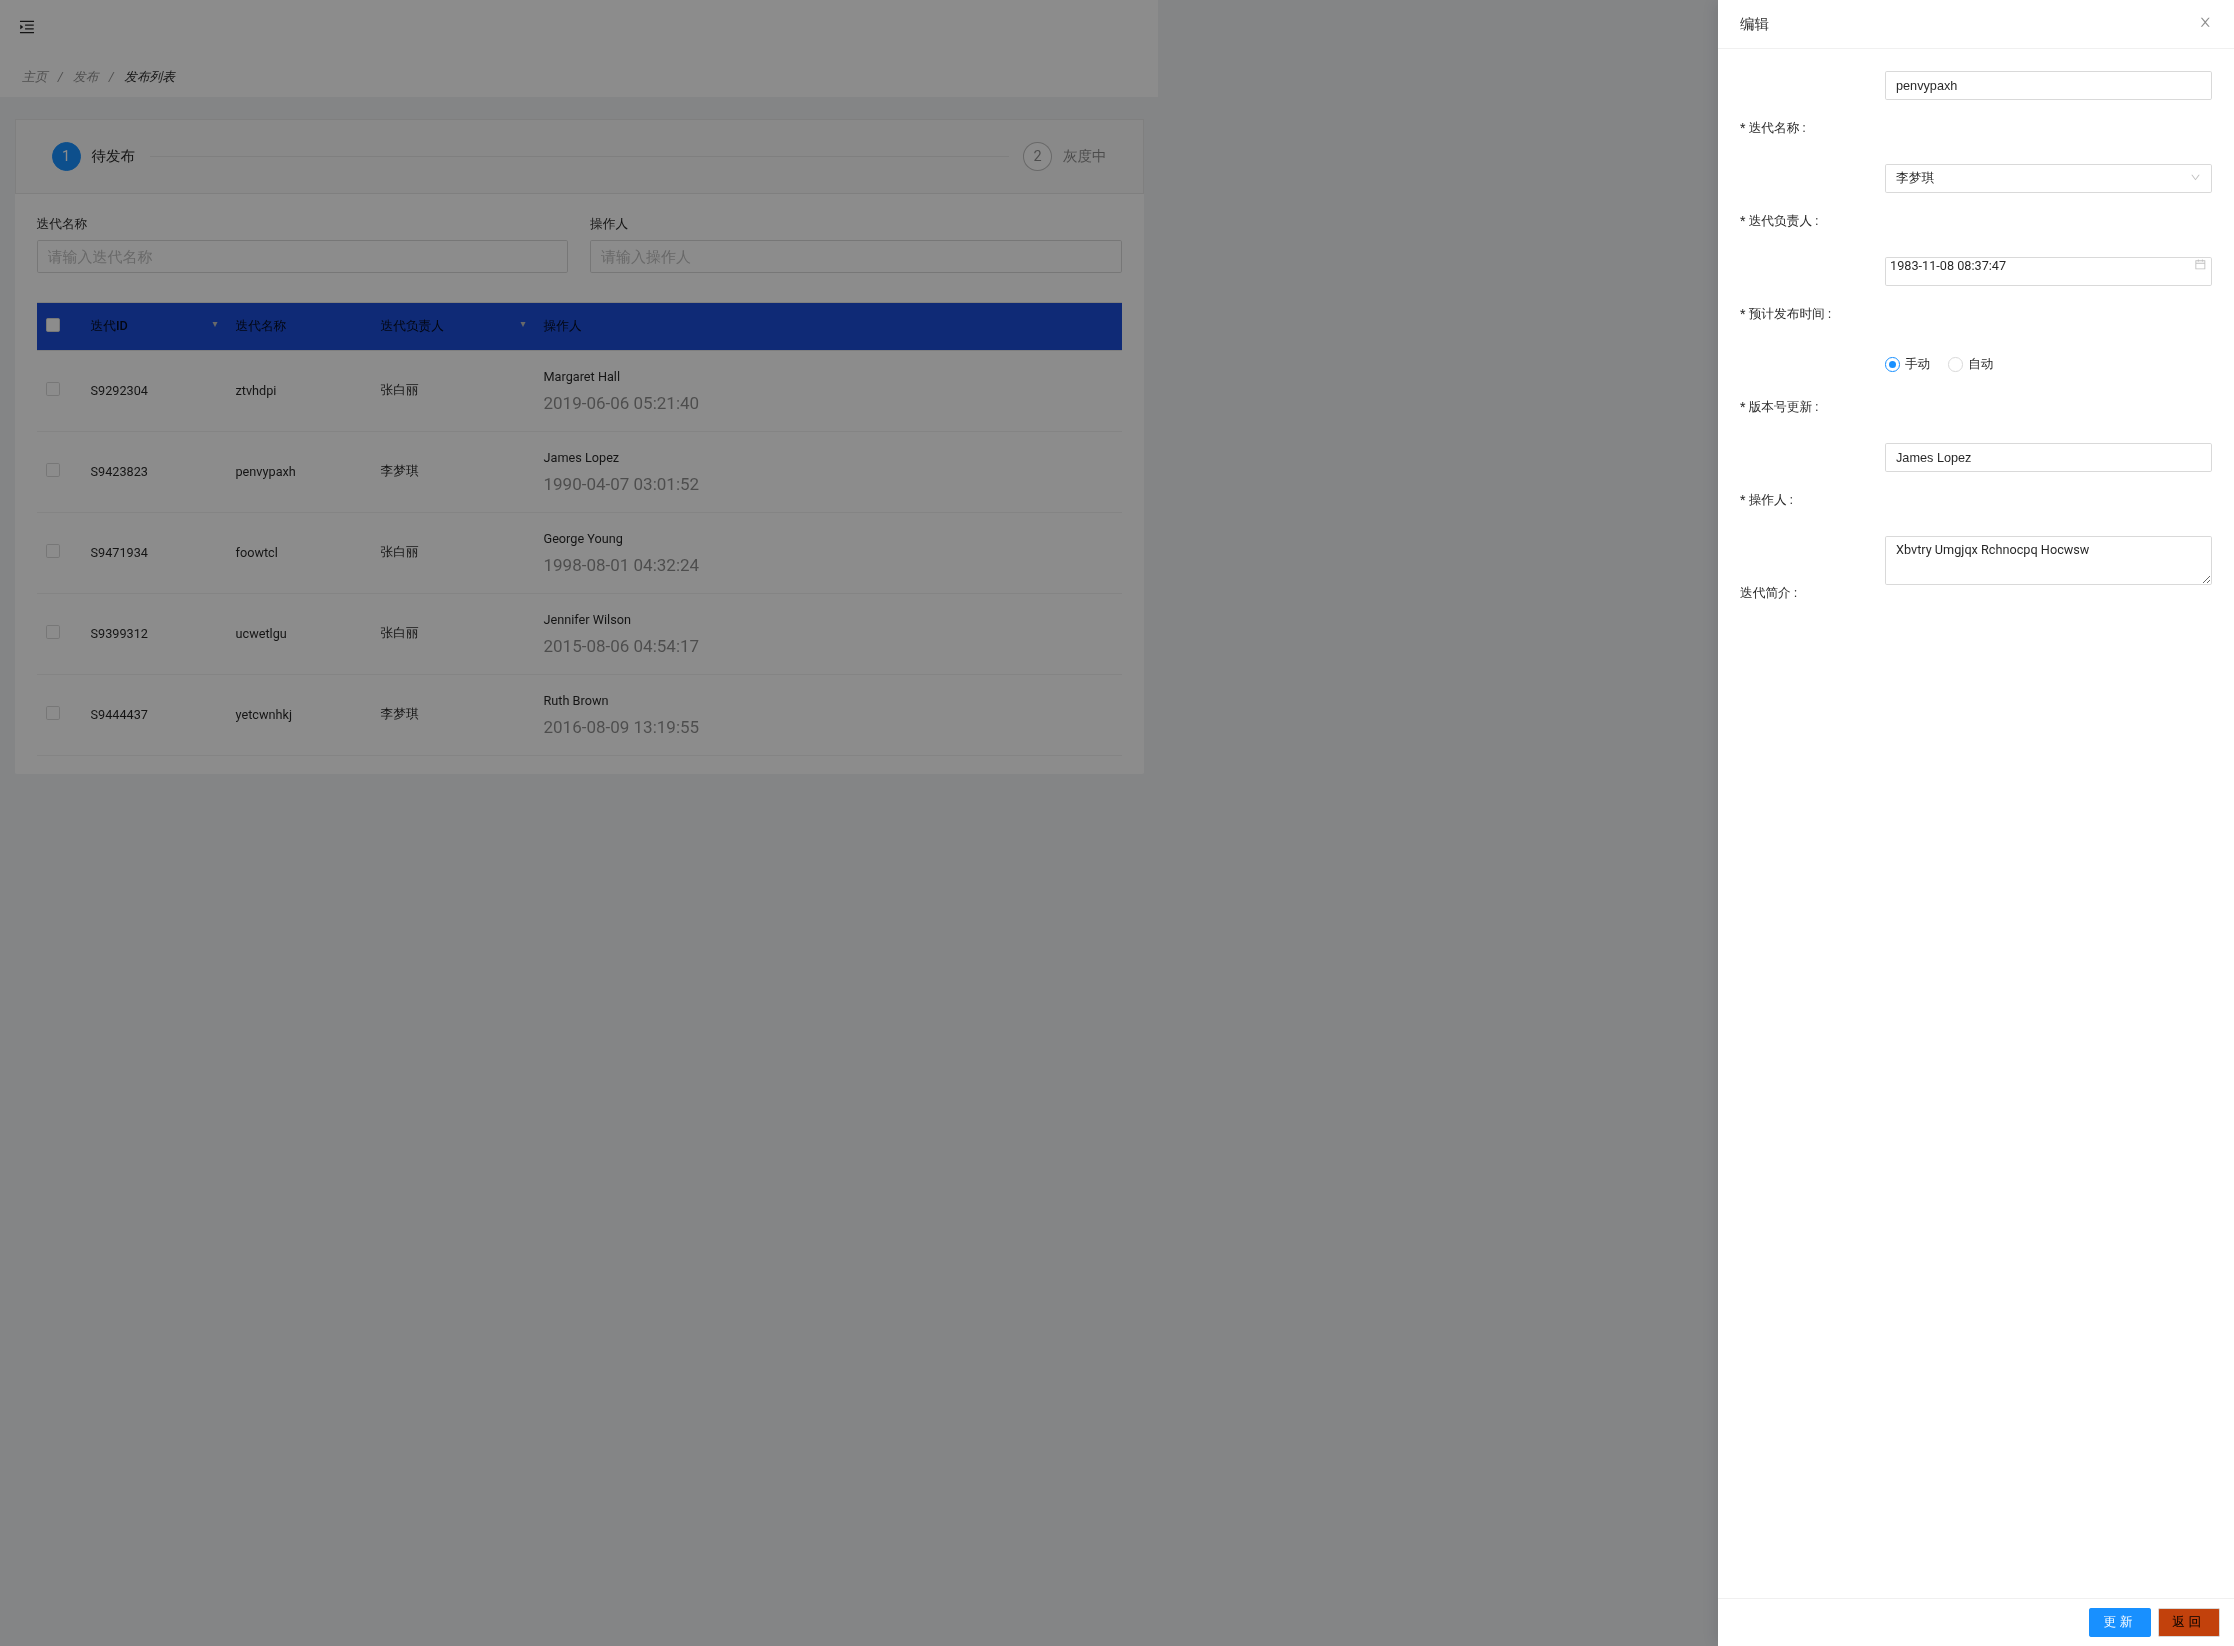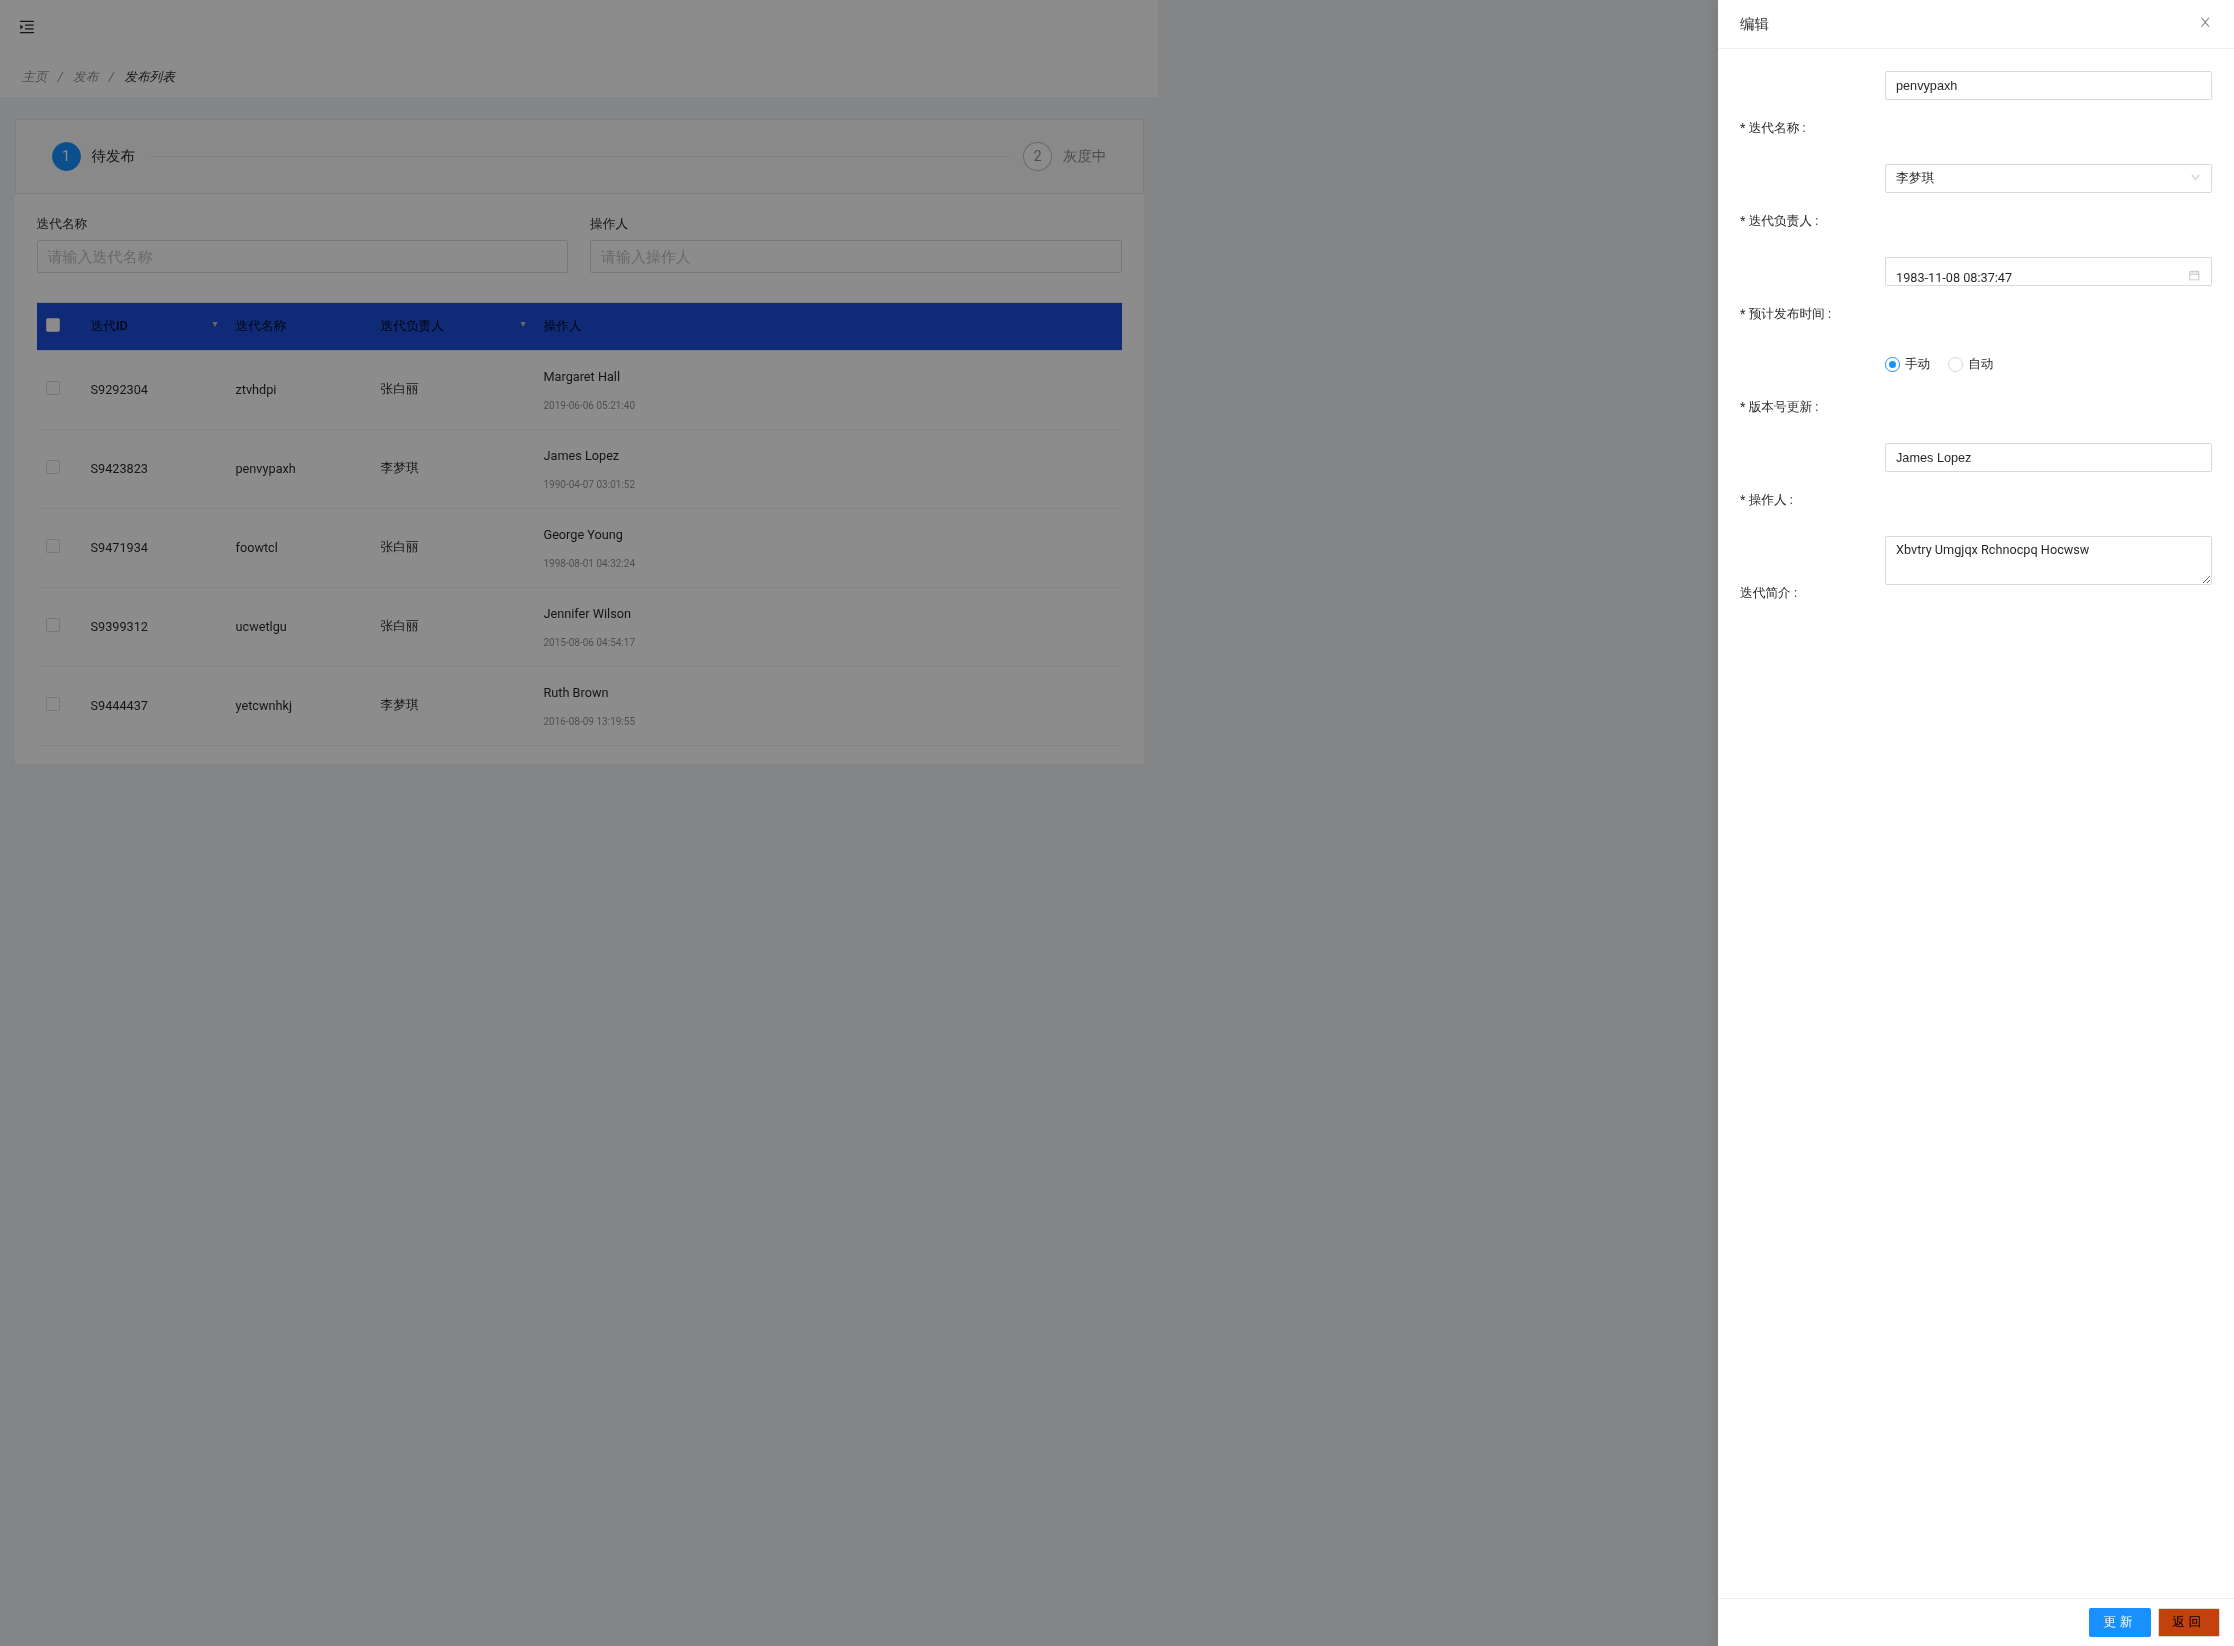--- a/index.html
+++ b/index.html
@@ -145,21 +145,21 @@
     vertical-align: middle;
   }
   .checkbox {
     width: 14.5px; height: 14.5px;
     border: 0.9px solid #d9d9d9;
     border-radius: 1.8px;
     display: inline-block;
     background: #fff;
   }
   .op-name { color: rgba(0,0,0,0.85); }
-  .op-time { color: rgba(0,0,0,0.45); font-size: 10px; margin-top: 16px; }
+  .op-time { color: rgba(0,0,0,0.45); font-size: 17px; margin-top: 9px; }
   .filter-icon {
     float: right;
     color: #bfbfbf;
     font-size: 10px;
   }
 
   
   .mask {
     position: fixed;
     inset: 0;
@@ -225,26 +225,26 @@
     color: rgba(0,0,0,0.85);
   }
   .form-select {
     display: flex;
     align-items: center;
     justify-content: space-between;
   }
   .form-select .chev { color: rgba(0,0,0,0.25); font-size: 10px;}
   .form-date {
     display: flex;
-    align-items: flex-end;
+    align-items: flex-start;
     justify-content: space-between;
     height: 29px;
     border: 0.9px solid #d9d9d9;
     border-radius: 1.8px;
-    padding: 0 10px;
+    padding: 0 4px;
     font-size: 12.7px;
   }
   .form-date .cal { color: rgba(0,0,0,0.25); font-size: 12.7px;}
   .radio-group {
     display: flex;
     align-items: center;
     gap: 18px;
     height: 29px;
   }
   .radio {

